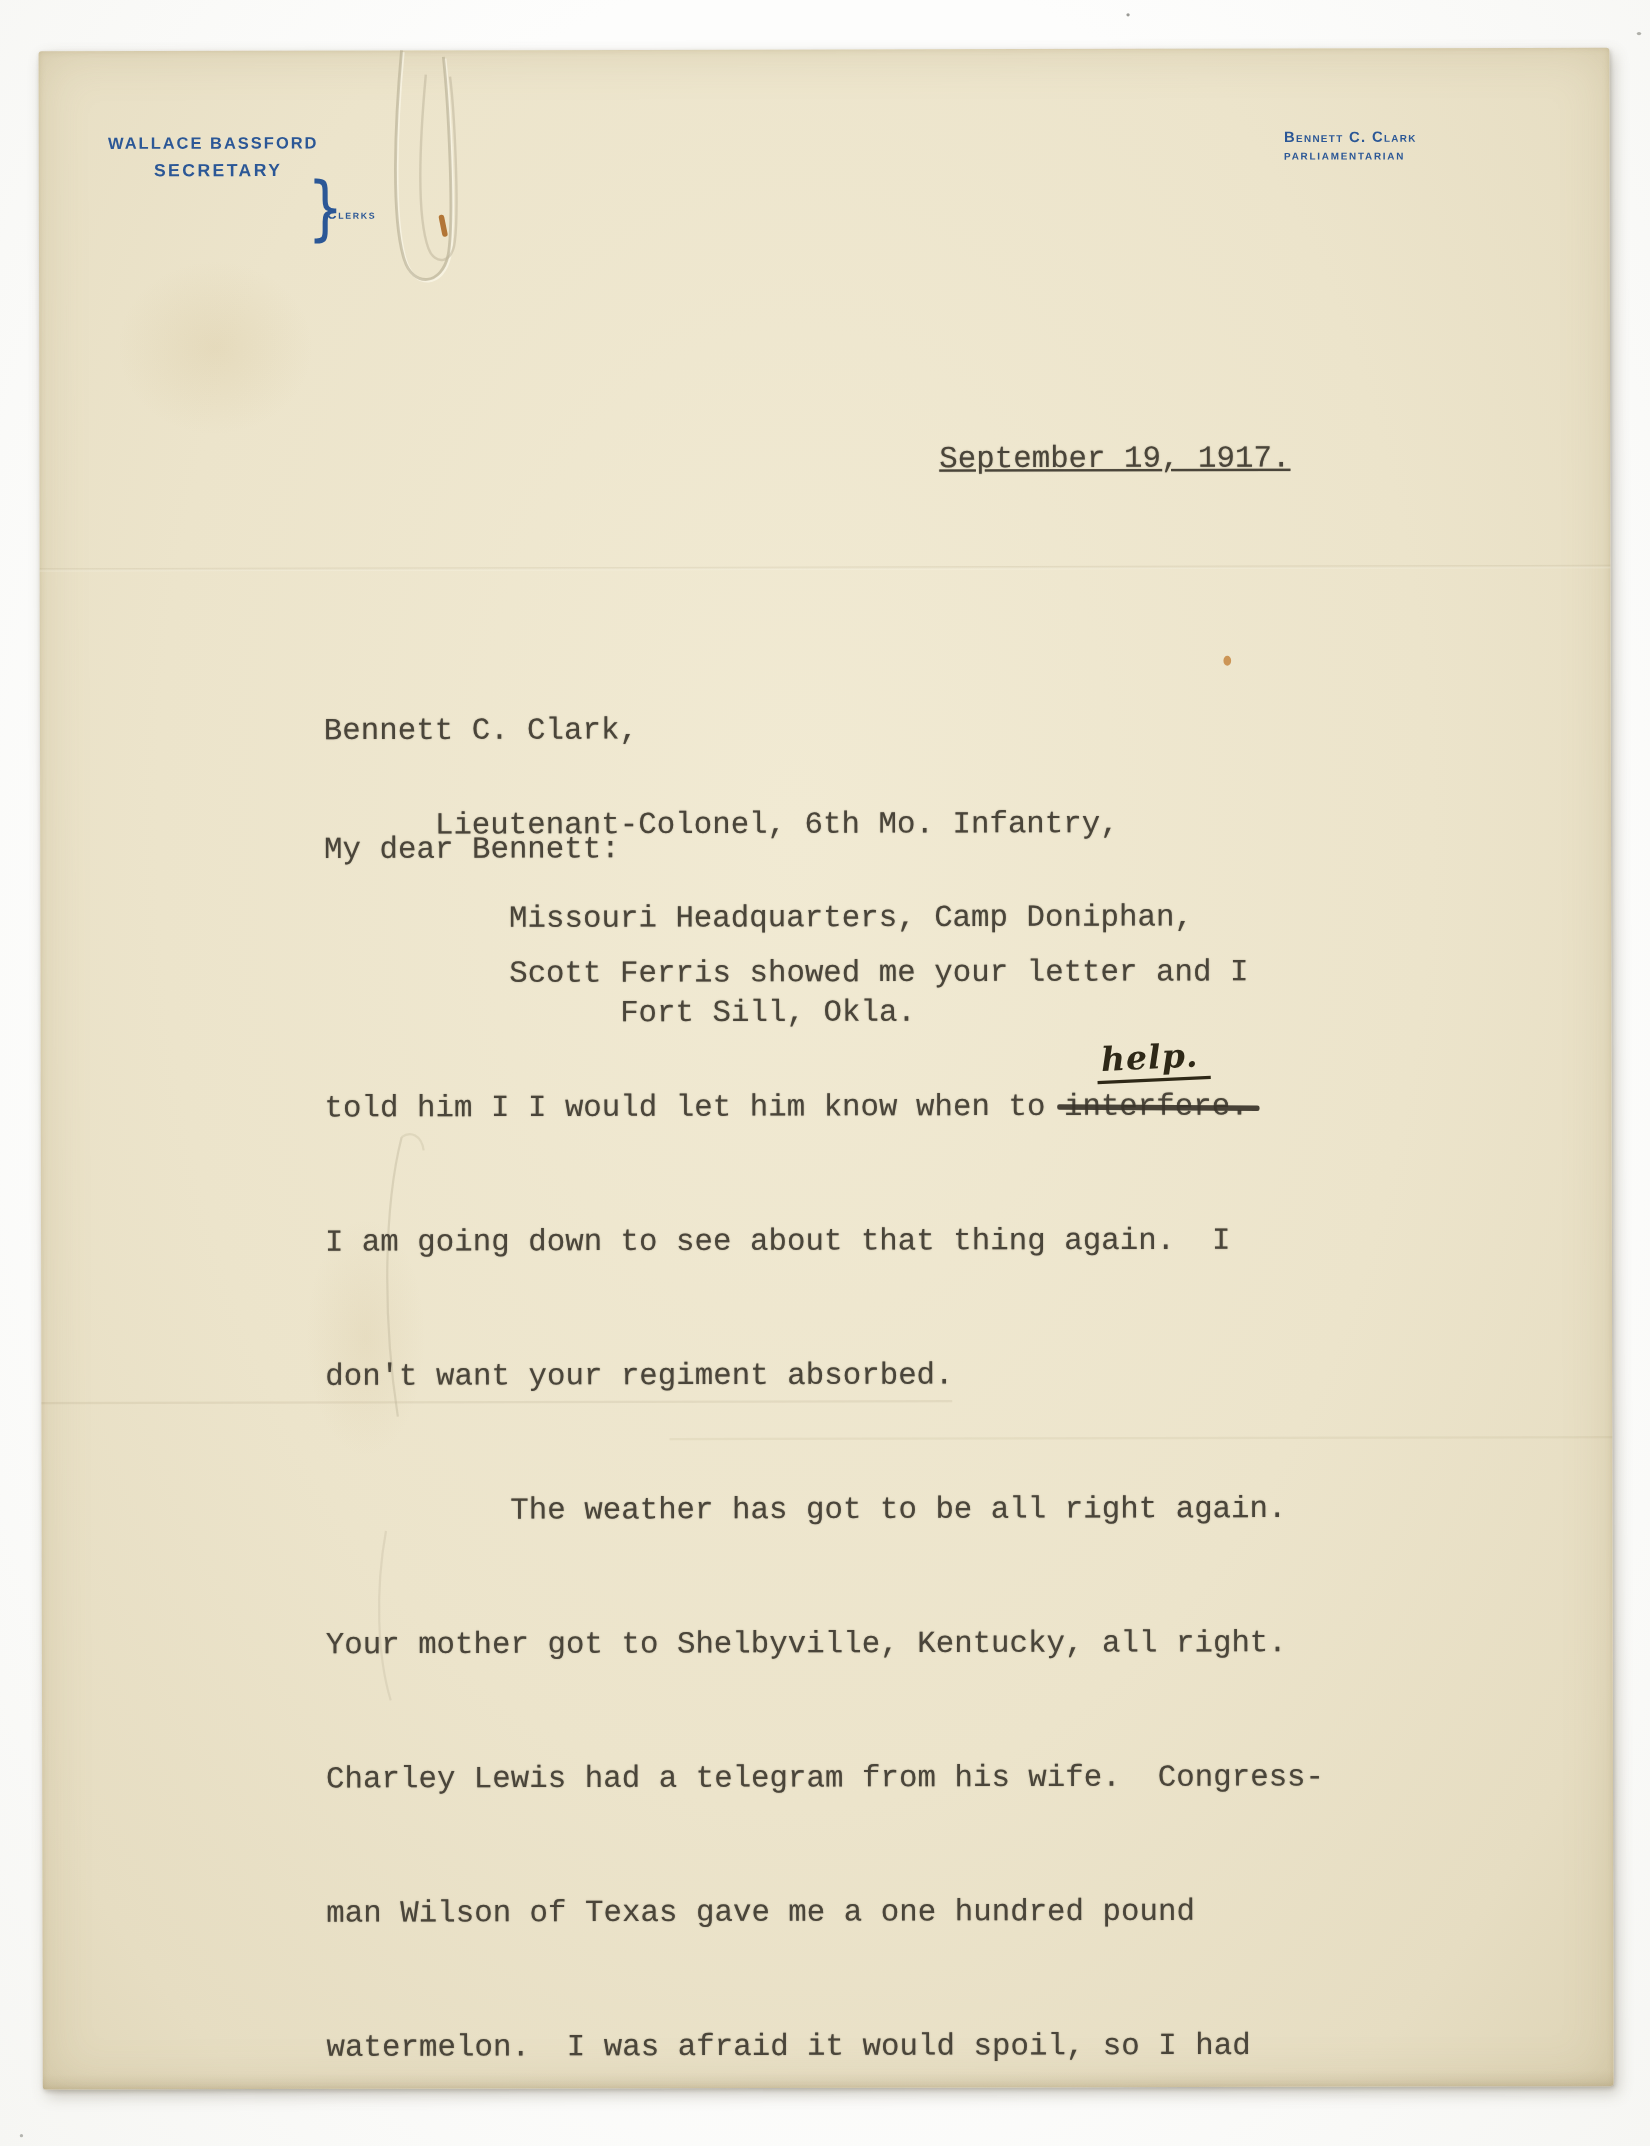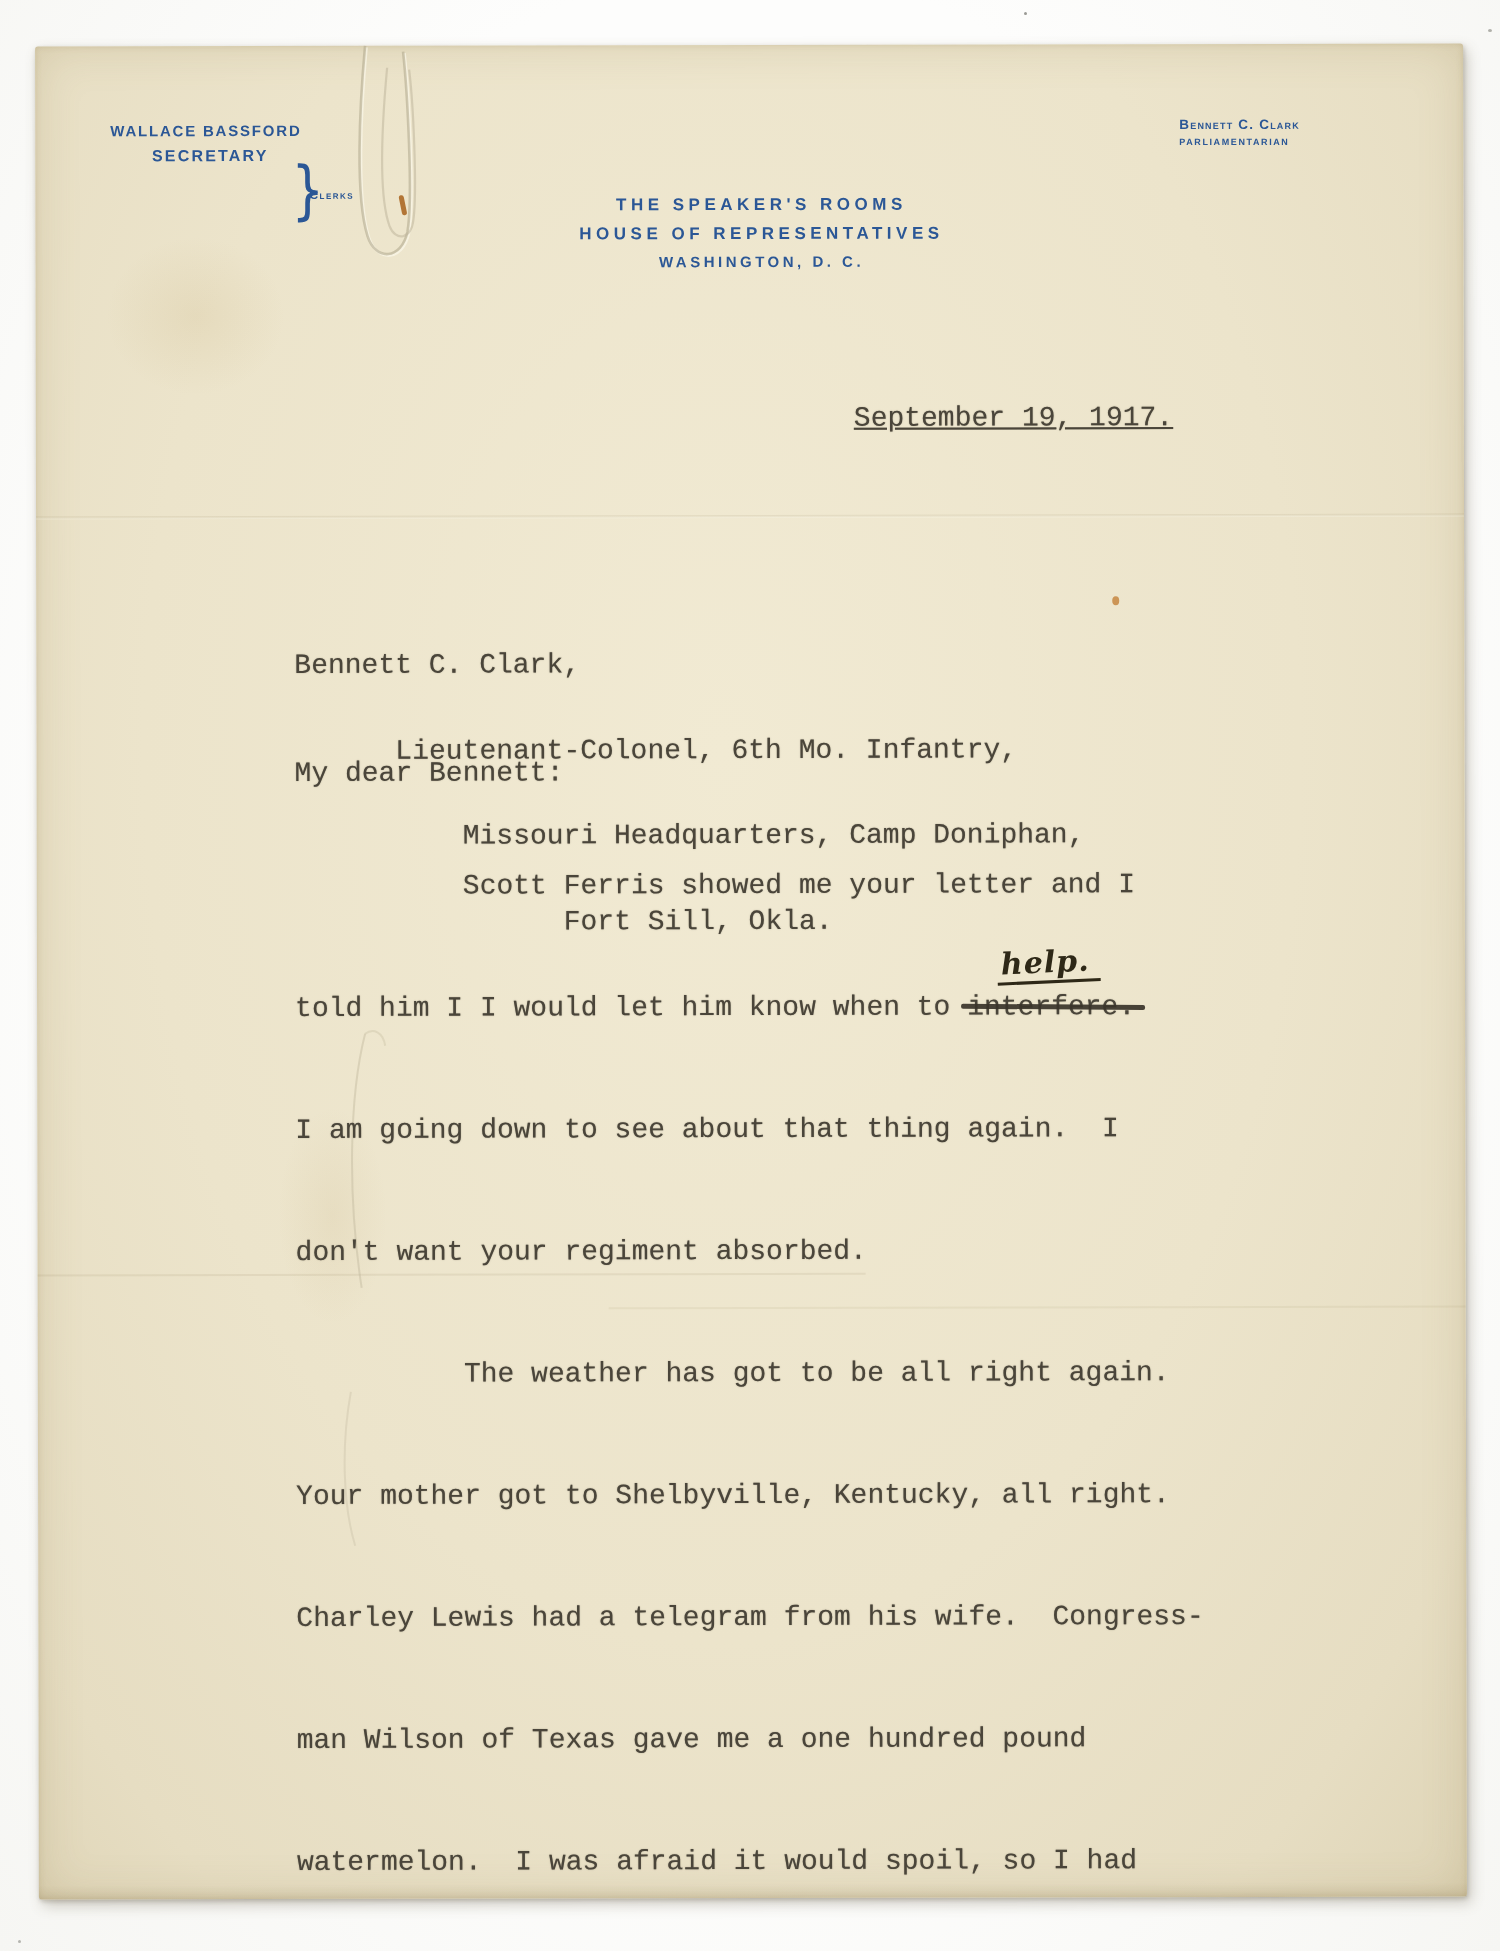--- a/index.html
+++ b/index.html
@@ -37,21 +37,21 @@
   .stain1{left:70px;top:190px;width:180px;height:160px;
     background:radial-gradient(rgba(180,150,85,.12), rgba(180,150,85,0) 70%);}
   .stain2{left:240px;top:1060px;width:110px;height:220px;
     background:radial-gradient(rgba(170,140,80,.09), rgba(170,140,80,0) 70%);}
   .rust-dot{left:1076px;top:552px;width:7px;height:9px;border-radius:50%;
     background:#c07a2e;opacity:.75;}
 
   .clip-svg{position:absolute;overflow:visible;}
 
   
-  .lh{color:#2b5796;margin-left:12px;}
+  .lh{color:#2b5796;}
   .lh-left{position:absolute;left:60px;top:76px;width:260px;}
   .lh-left .name{font-size:15px;font-weight:bold;letter-spacing:1.8px;margin-left:3px;}
   .lh-left .title{font-size:16px;font-weight:bold;letter-spacing:2.2px;width:206px;text-align:center;margin-top:8px;}
   .lh-left .clerks{margin-top:11px;}
   .lh-left .clerk{font-size:13.5px;font-weight:bold;font-variant:small-caps;letter-spacing:1.2px;line-height:21.5px;}
   .lh-left .brace{position:absolute;left:180px;top:36px;font-family:"DejaVu Sans", sans-serif;
     font-size:64px;font-weight:400;transform:scaleX(.8);line-height:64px;}
   .lh-left .clerks-label{position:absolute;left:202px;top:66px;font-size:12px;font-weight:bold;
     font-variant:small-caps;letter-spacing:1.5px;}
 
@@ -121,25 +121,20 @@
       <path d="M18 6 C8 60 10 120 22 160" stroke="#c2b99e" stroke-width="2" fill="none" opacity="0.32"></path>
     </svg>
 
     <div class="lh lh-left">
       <div class="name">WALLACE BASSFORD</div>
       <div class="title">SECRETARY</div>
       <div class="brace">}</div>
       <div class="clerks-label">Clerks</div>
     </div>
 
-    <div class="lh lh-center">
-      <div class="l1">THE SPEAKER'S ROOMS</div>
-      <div class="l2">HOUSE OF REPRESENTATIVES</div>
-      <div class="l3">WASHINGTON, D. C.</div>
-    </div>
 
     <div class="lh lh-right">
       <div class="name">Bennett C. Clark</div>
       <div class="title">PARLIAMENTARIAN</div>
     </div>
 
     <div class="typed date-line">September 19, 1917.</div>
 
     <div class="typed address">
       <div>Bennett C. Clark,</div>

